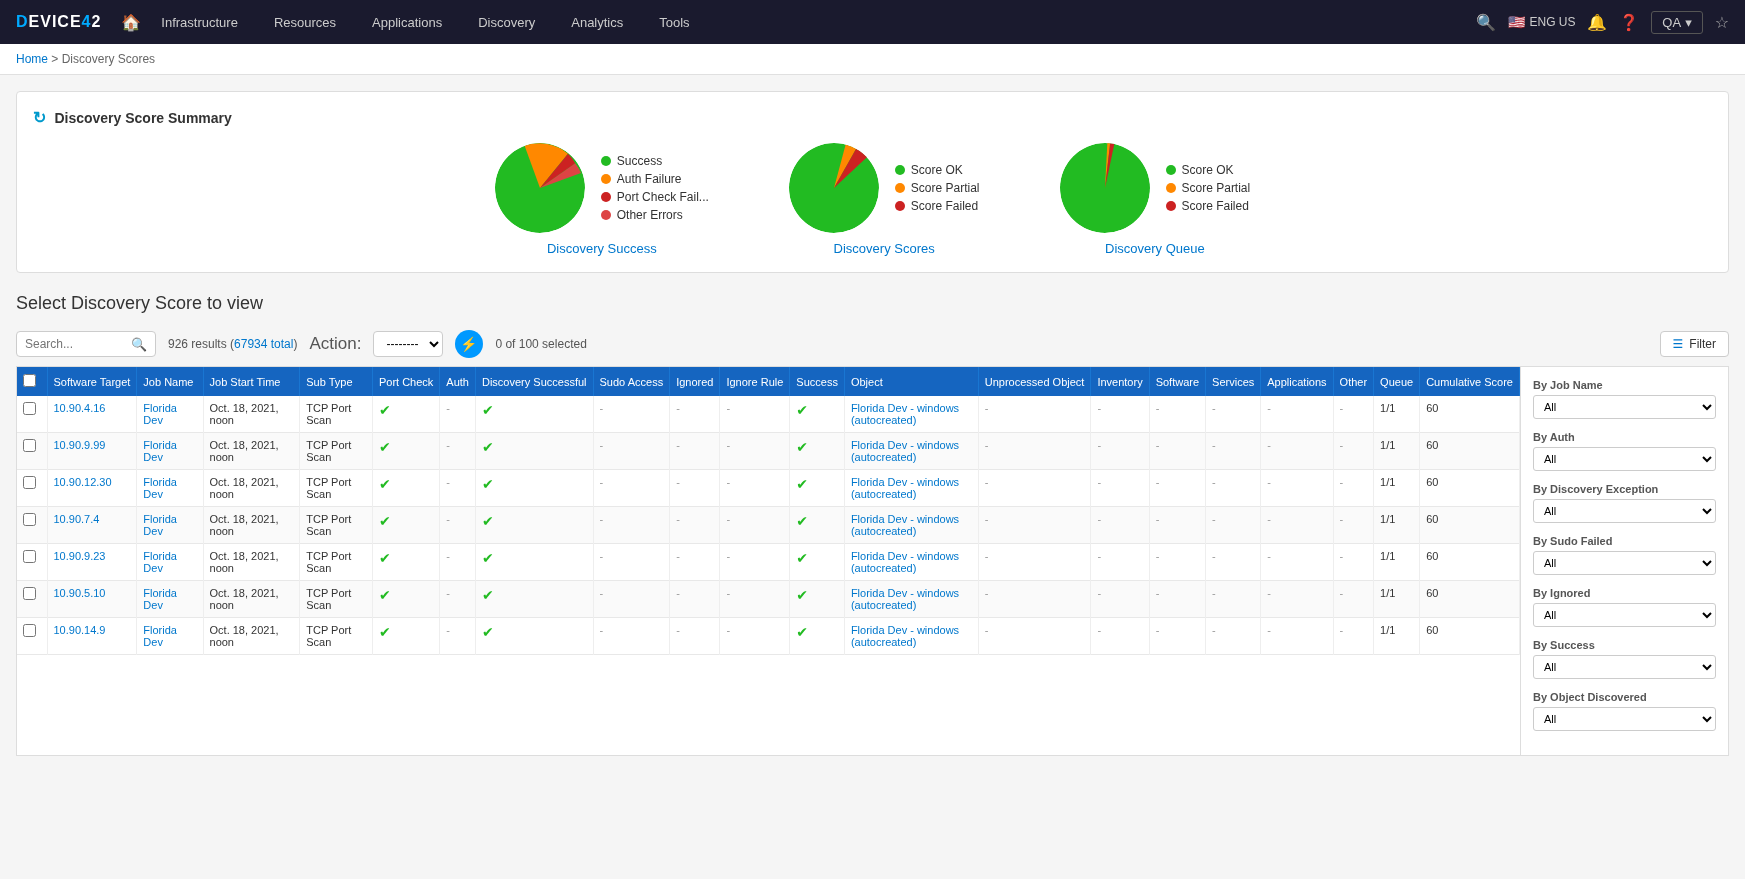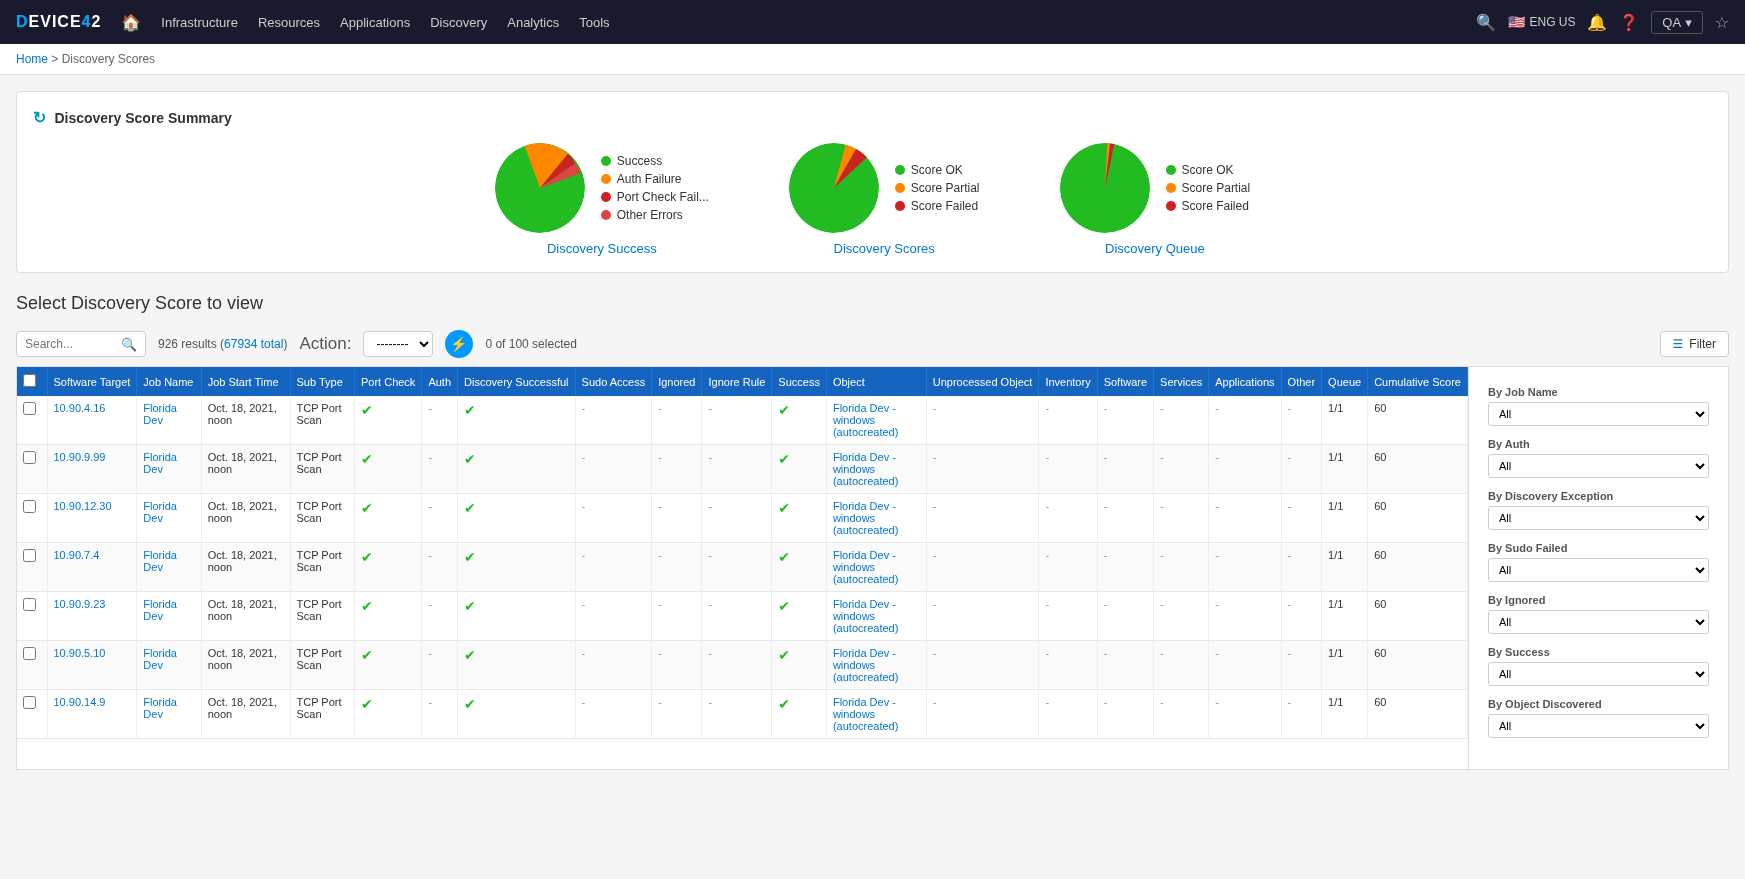--- a/index.html
+++ b/index.html
@@ -18,21 +18,21 @@
       color: white;
       font-weight: bold;
       font-size: 16px;
       letter-spacing: 1px;
       white-space: nowrap;
     }
     .navbar-brand span { color: #00aaff; }
     .navbar-home-icon { color: #aaa; font-size: 16px; cursor: pointer; }
     .navbar-nav {
       display: flex;
-      gap: 20px;
+      gap: 36px;
       flex: 1;
     }
     .navbar-nav a {
       color: #ccc;
       text-decoration: none;
       font-size: 13px;
       cursor: pointer;
     }
     .navbar-right {
       display: flex;
@@ -148,21 +148,21 @@
     .search-container {
       position: relative;
       display: flex;
       align-items: center;
     }
     .search-input {
       border: 1px solid #ccc;
       border-radius: 4px;
       padding: 5px 44px 5px 8px;
       font-size: 12px;
-      width: 130px;
+      width: 140px;
       outline: none;
     }
     .search-icon {
       position: absolute;
       right: 8px;
       color: #999;
       font-size: 13px;
     }
     .results-count { color: #555; font-size: 12px; white-space: nowrap; }
     .results-count a { color: #0077cc; text-decoration: none; }
@@ -244,25 +244,25 @@
       color: #333;
     }
     .cell-link { color: #0077cc; text-decoration: none; cursor: pointer; }
     .check-icon { color: #22bb22; font-size: 14px; }
     .dash { color: #999; }
     
     input[type="checkbox"] { cursor: pointer; }
 
     
     .filter-panel {
-      width: 260px;
+      width: 208px;
       border: 1px solid #ddd;
       border-left: none;
       background: white;
-      padding: 19px;
+      padding: 12px;
       flex-shrink: 0;
     }
     .filter-group { margin-bottom: 12px; }
     .filter-group-label {
       font-size: 11px;
       color: #555;
       margin-bottom: 4px;
       font-weight: bold;
     }
     .filter-select {

